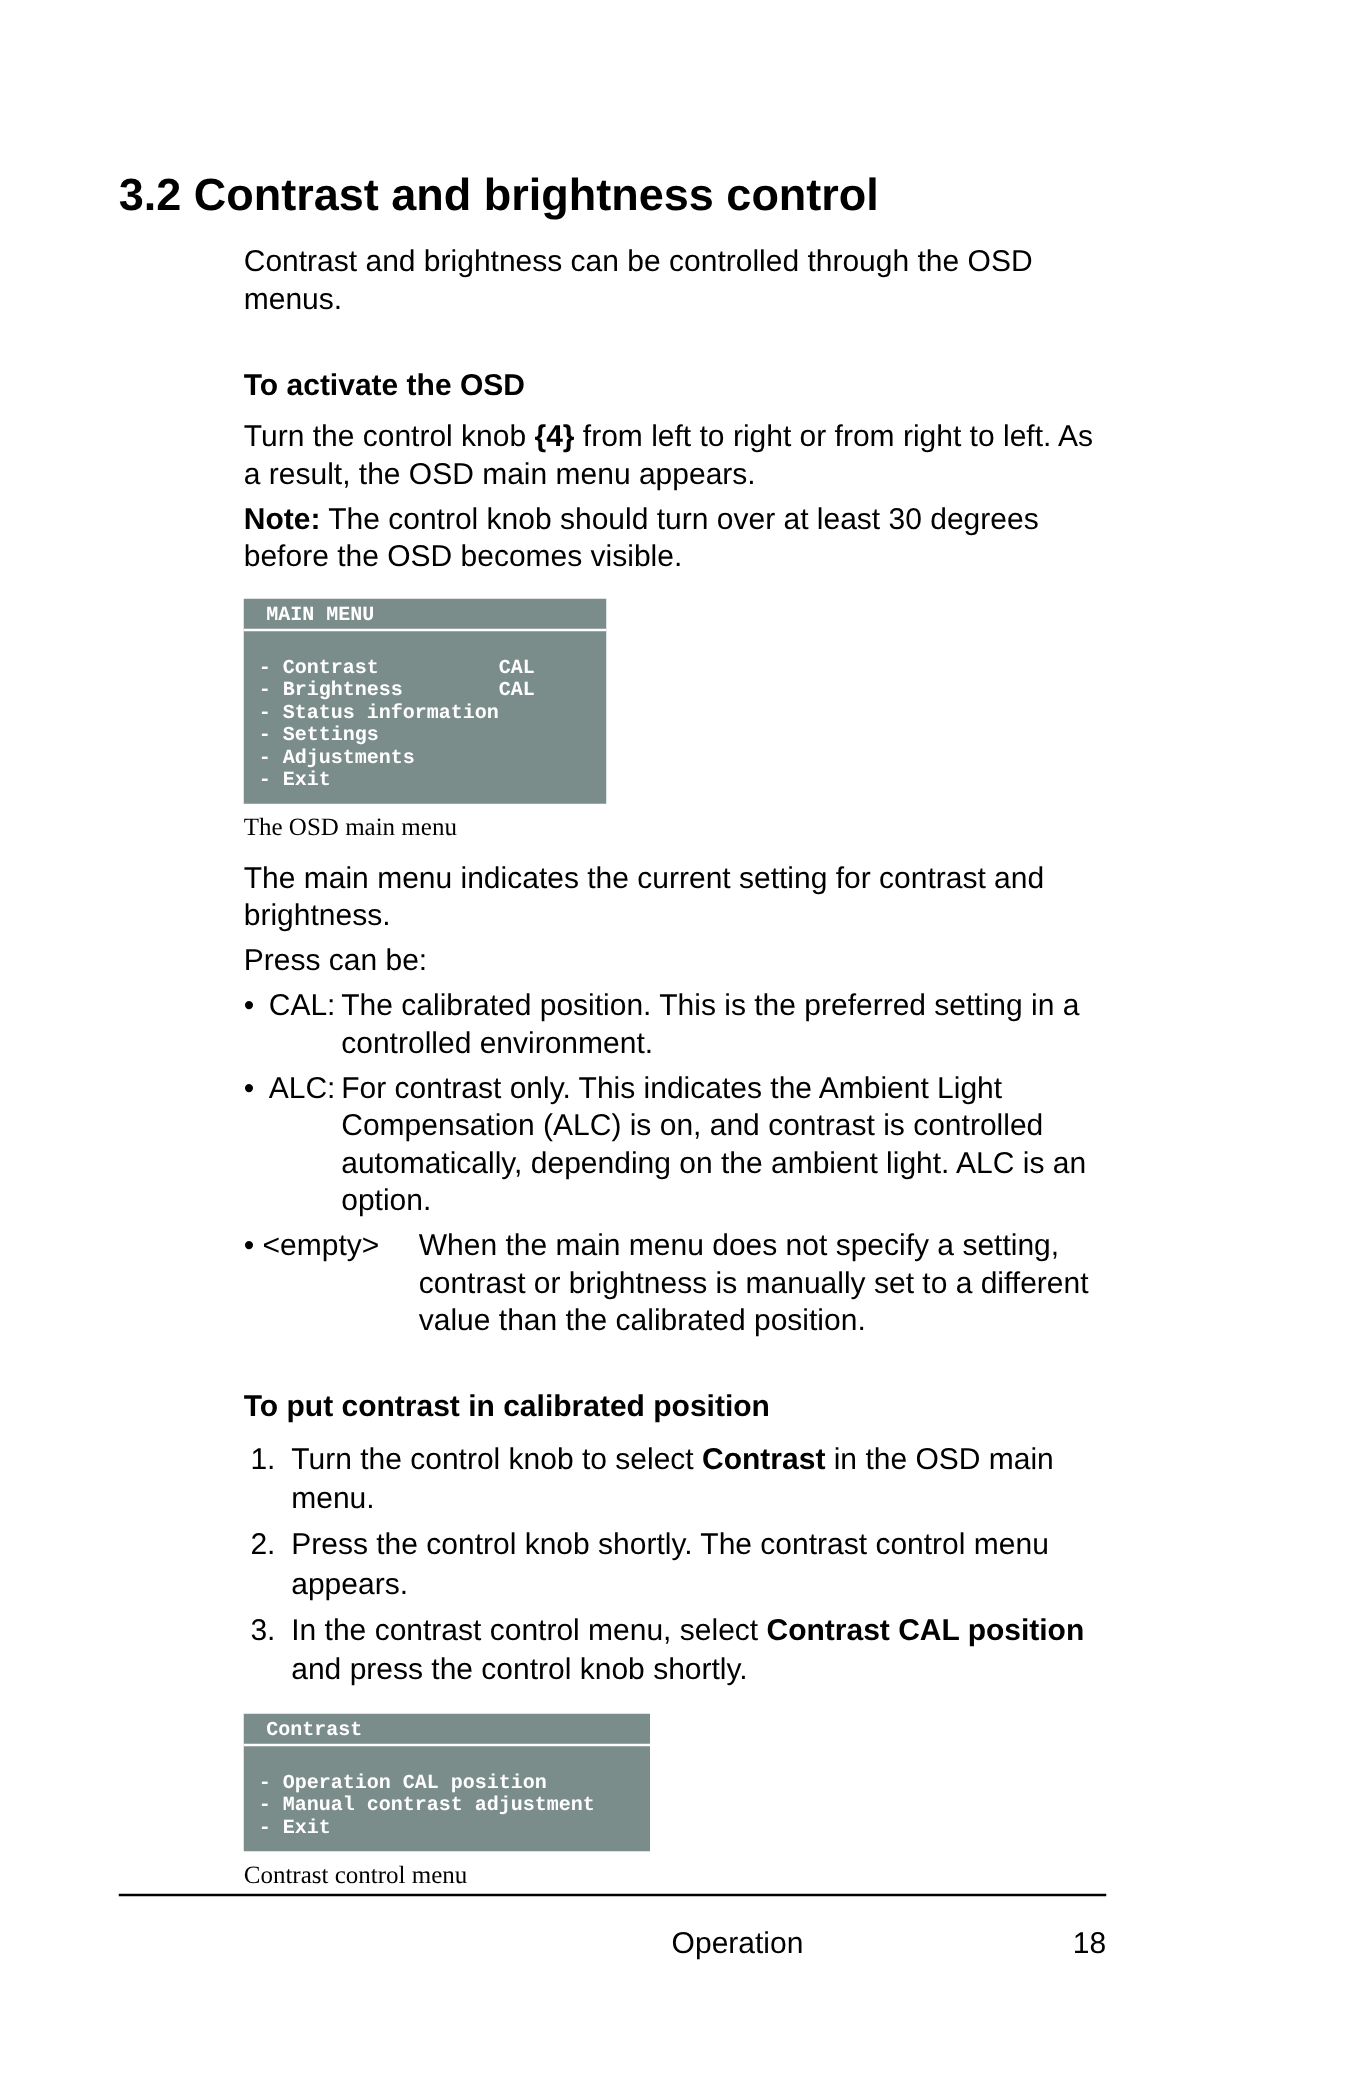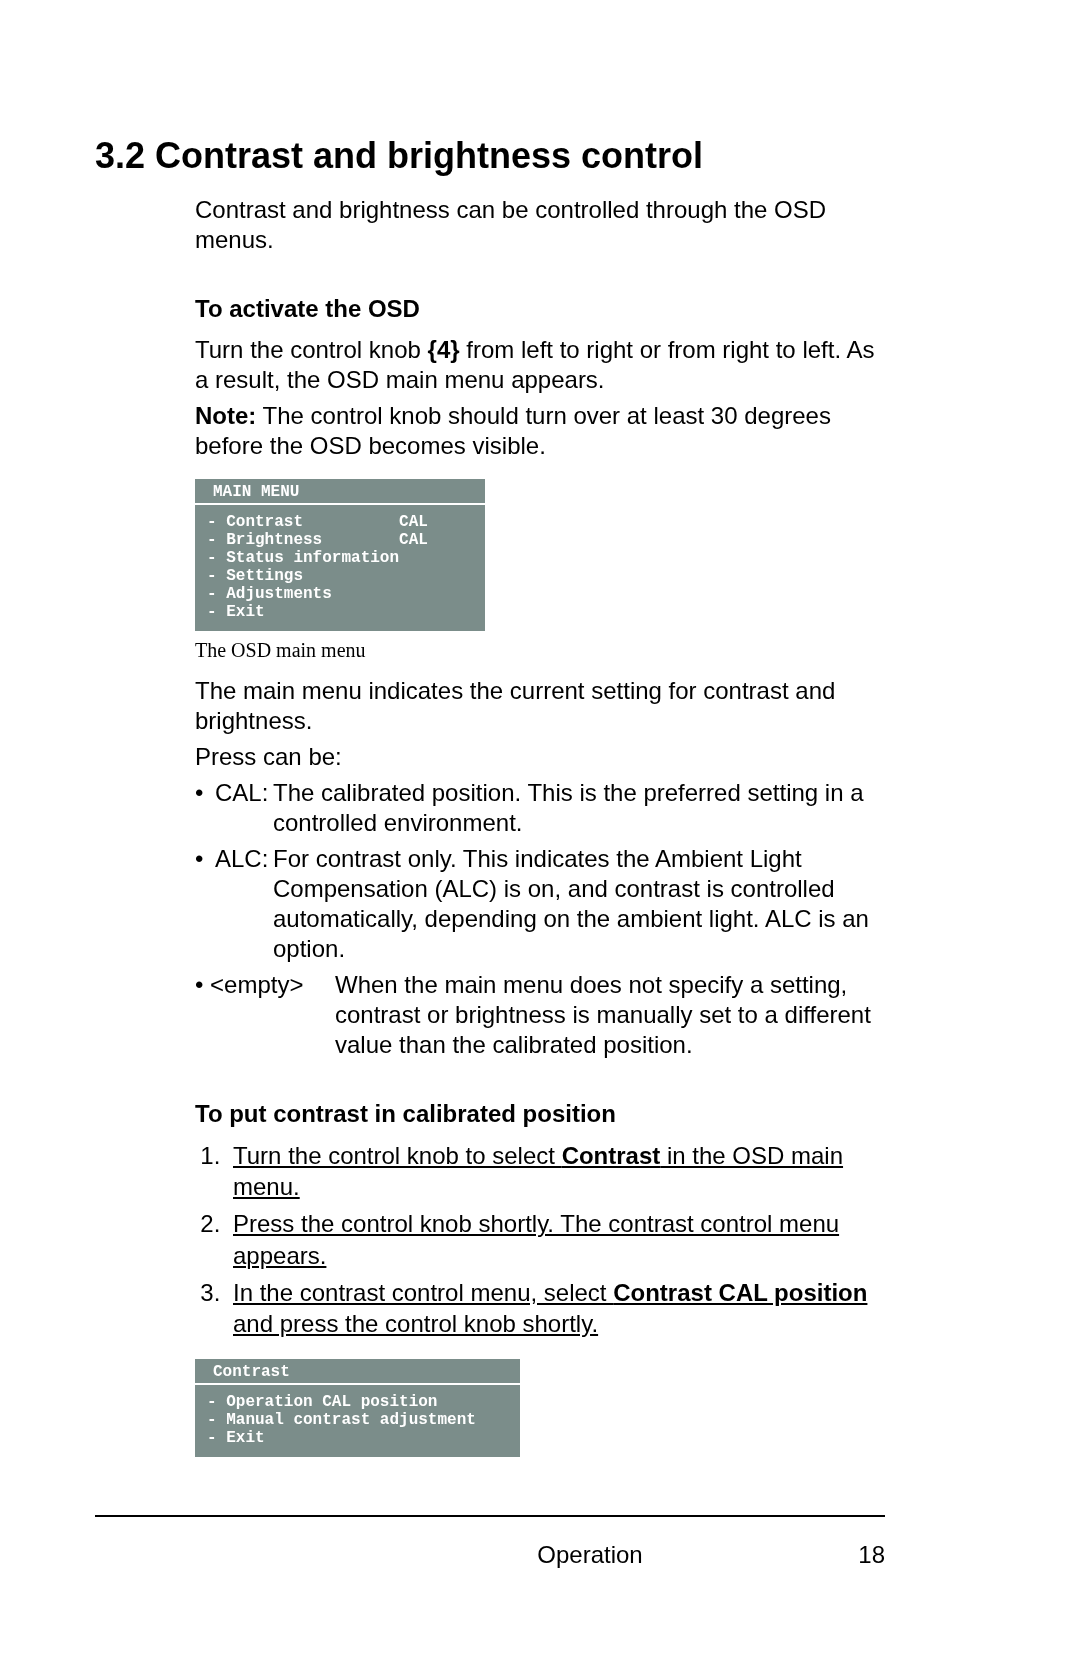--- a/index.html
+++ b/index.html
@@ -52,21 +52,21 @@
     width: 290px;
   }
   .osd-contrast {
     width: 325px;
   }
   .osd-header {
     padding: 4px 18px 2px 18px;
     border-bottom: 2px solid #fff;
   }
   .osd-body {
-    padding: 8px 12px 10px 12px;
+    padding: 20px 12px 10px 12px;
   }
   .osd-line {
     white-space: pre;
   }
   .caption {
     font-family: Georgia, "Times New Roman", serif;
     font-size: 20px;
     margin: 4px 0 14px 0;
   }
   .def-list {
@@ -92,21 +92,20 @@
   .def-term-empty { width: 140px; }
   ol.steps {
     font-size: 24px;
     line-height: 1.3;
     margin: 8px 0;
     padding-left: 32px;
   }
   ol.steps li {
     padding-left: 6px;
     margin: 6px 0;
-    text-decoration: underline;
   }
   .footer {
     position: absolute;
     left: 95px;
     right: 95px;
     bottom: 100px;
   }
   .footer hr {
     border: none;
     border-top: 2px solid #000;
@@ -193,20 +192,21 @@
     </ol>
 
     <div class="osd-box osd-contrast">
       <div class="osd-header">Contrast</div>
       <div class="osd-body">
         <div class="osd-line">- Operation CAL position</div>
         <div class="osd-line">- Manual contrast adjustment</div>
         <div class="osd-line">- Exit</div>
       </div>
     </div>
+    <div class="caption">Contrast control menu</div>
 
   </div>
 
   <div class="footer">
     <hr>
     <div class="footer-line">
       <div class="footer-label">Operation</div>
       <div class="footer-page">18</div>
     </div>
   </div>

